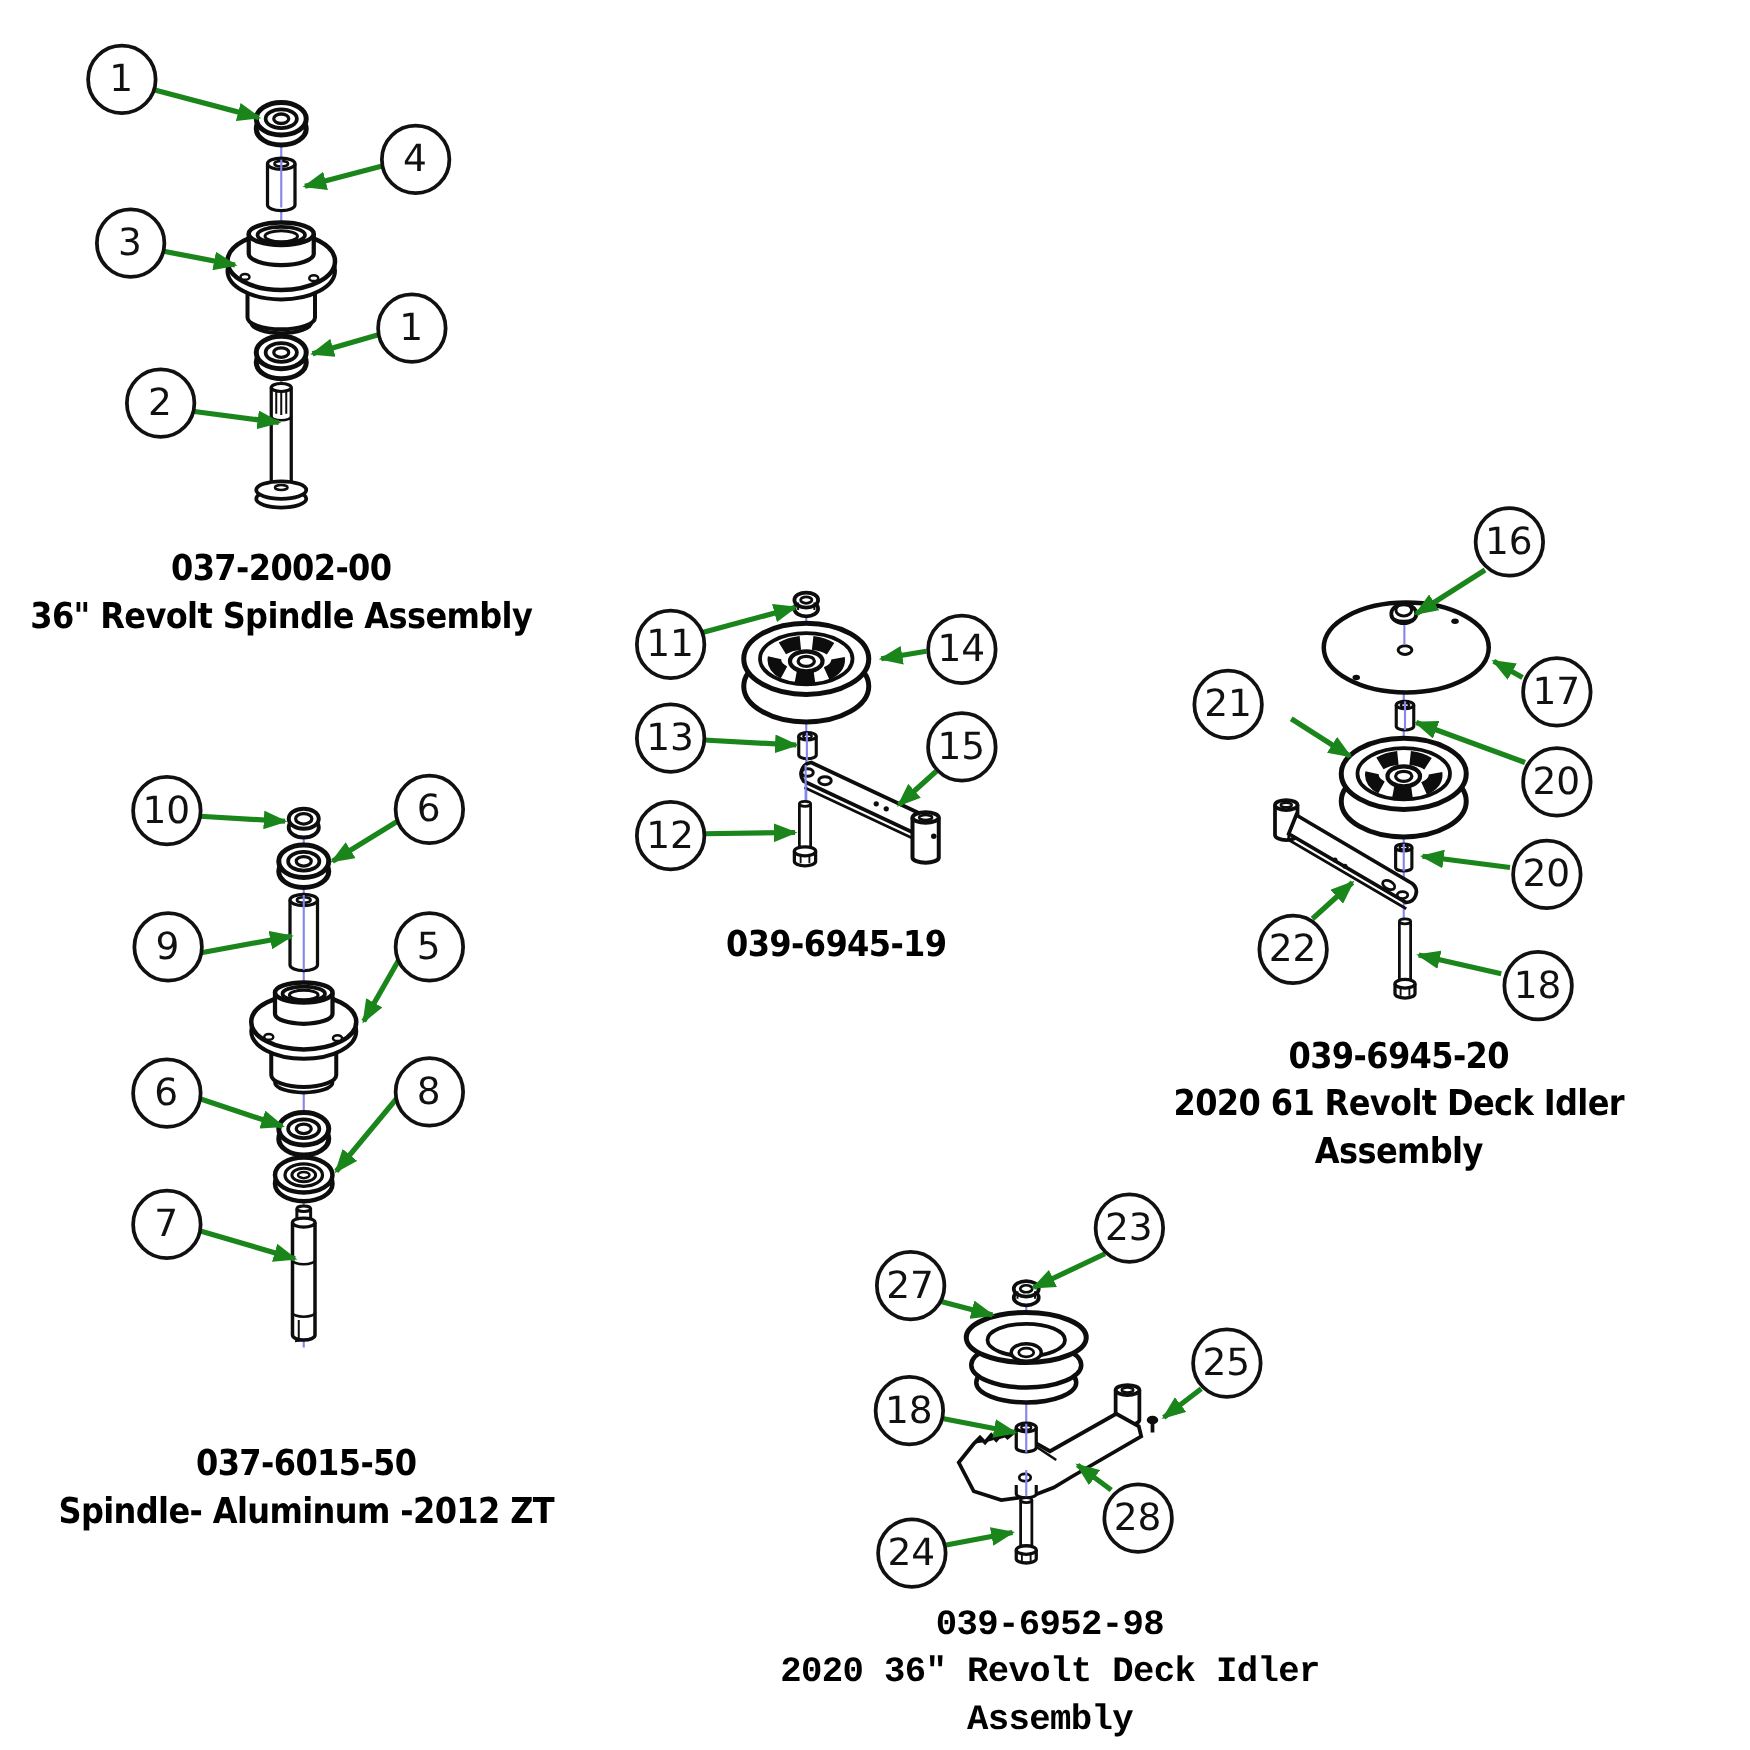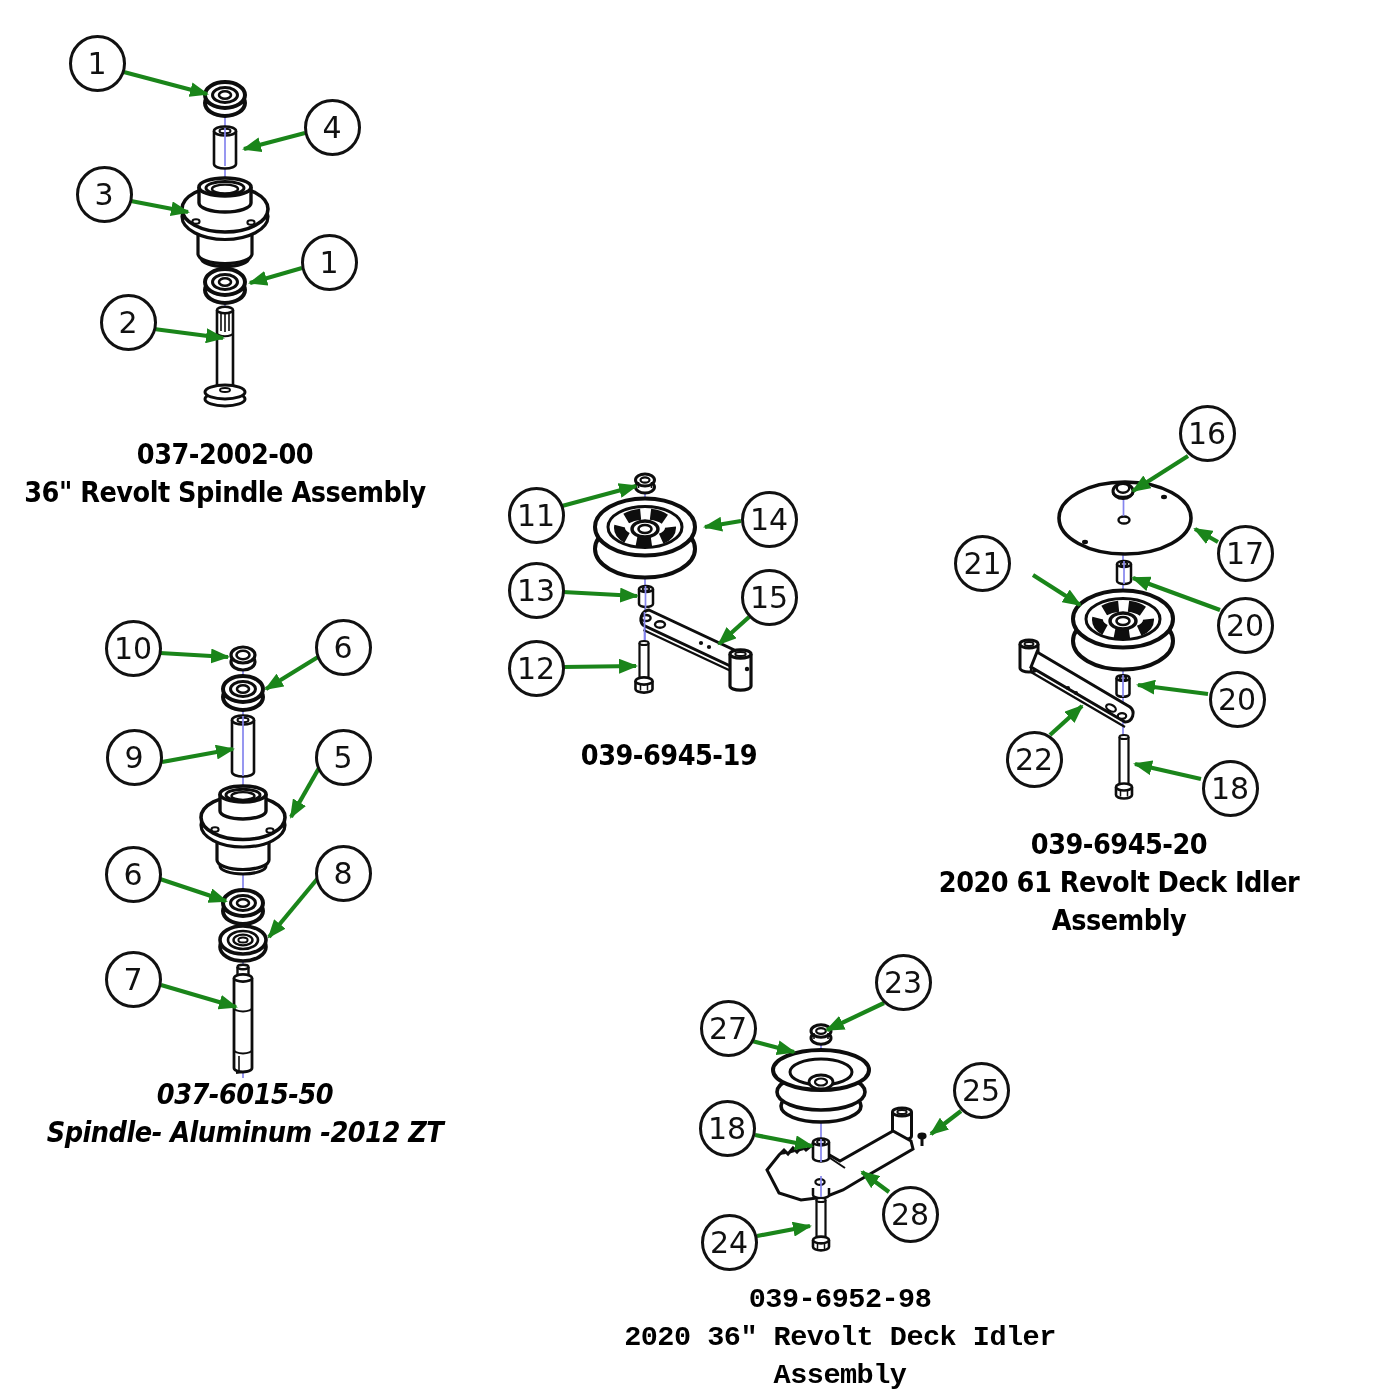--- a/index.html
+++ b/index.html
@@ -333,21 +333,21 @@
       <div class="callout" style="left: 952.5px; top: 1061.5px;">25</div>
       <div class="callout" style="left: 698.5px; top: 1099.5px;">18</div>
       <div class="callout" style="left: 881.5px; top: 1185.5px;">28</div>
       <div class="callout" style="left: 700.5px; top: 1213.5px;">24</div>
     </div>
 
 <div class="asm-title" style="left:-5px;top:436px;">
   <div>037-2002-00</div>
   <div>36" Revolt Spindle Assembly</div>
 </div>
-<div class="asm-title" style="left:15px;top:1076px;font-style:italic;">
+<div class="asm-title" style="left:15px;top:1152px;">
   <div>037-6015-50</div>
   <div>Spindle- Aluminum -2012 ZT</div>
 </div>
 <div class="asm-title" style="left:439px;top:737px;">
   <div>039-6945-19</div>
 </div>
 <div class="asm-title" style="left:889px;top:826px;">
   <div>039-6945-20</div>
   <div>2020 61 Revolt Deck Idler Assembly</div>
 </div>

